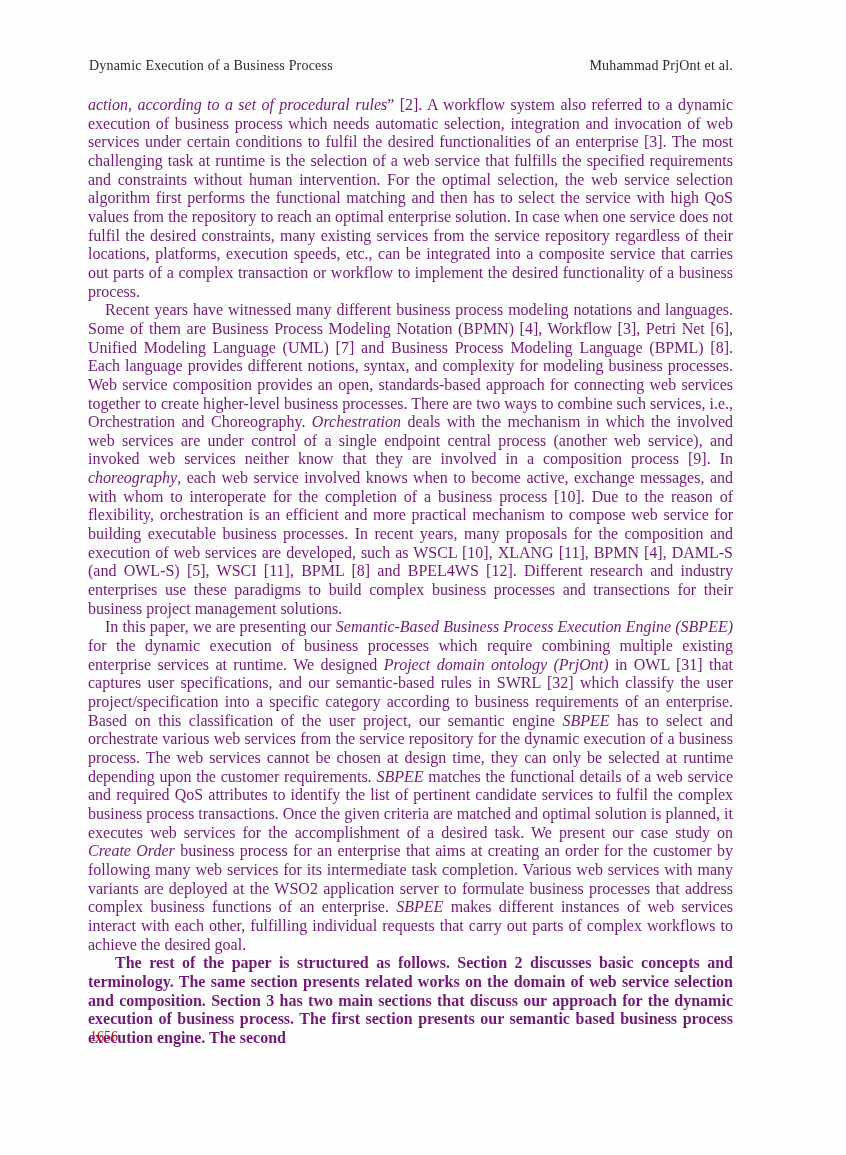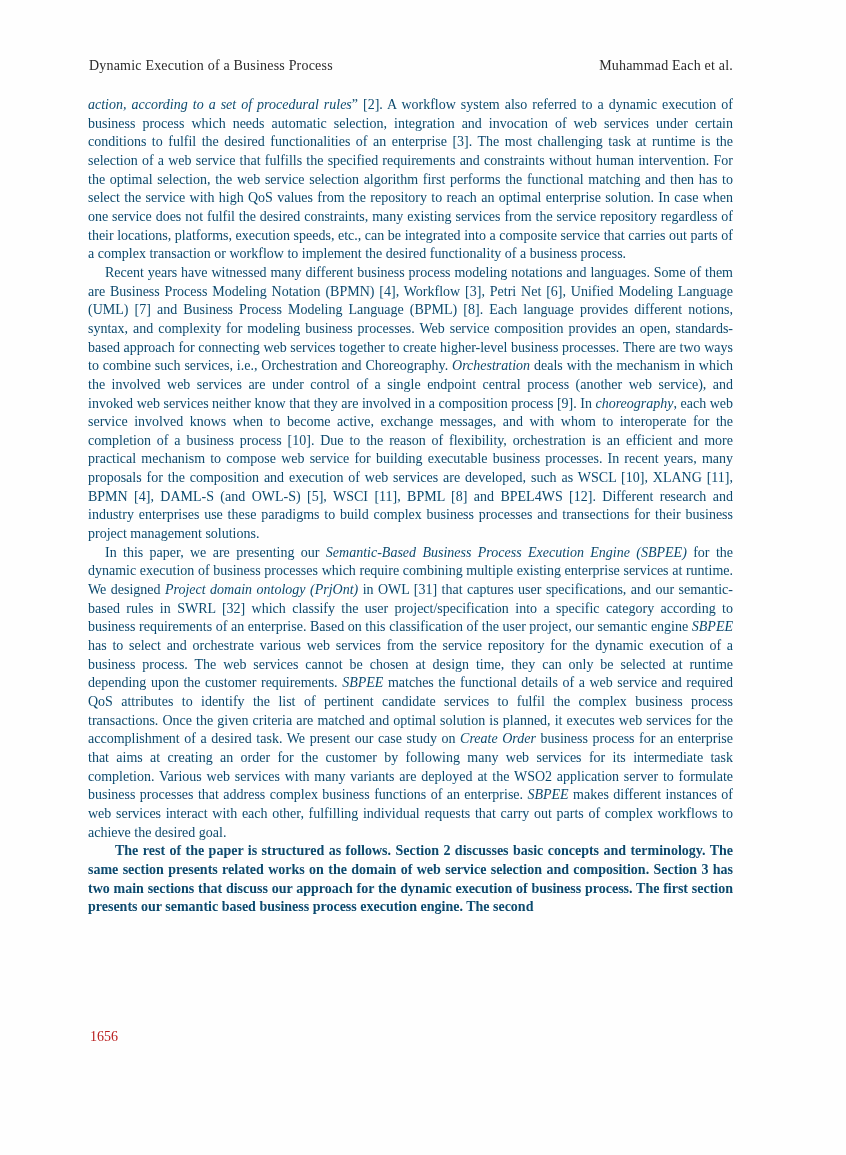--- a/index.html
+++ b/index.html
@@ -22,45 +22,45 @@
     font-size: 14px;
     letter-spacing: 0.2px;
     color: #2b2b2b;
     white-space: nowrap;
   }
   .body-text {
     position: absolute;
     top: 96px;
     left: 88px;
     width: 645px;
-    font-size: 14px;
+    font-size: 16px;
     line-height: 18.65px;
     text-align: justify;
     text-justify: inter-word;
-    color: #0c4a6e;
+    color: #701a75;
   }
   .body-text p { margin: 0; padding: 0; text-indent: 17px; }
   .body-text p.no-indent { text-indent: 0; }
   .body-text p.big-indent { text-indent: 27px; font-weight: bold; }
   .body-text .italic { font-style: italic; }
   .folio {
     position: absolute;
     top: 1029px;
     left: 90px;
     font-size: 14px;
     color: #b91c1c;
   }
 </style>
 </head>
 <body>
 
 <div class="page">
   <div class="running-head">
     <span>Dynamic Execution of a Business Process</span>
-    <span>Muhammad Each et al.</span>
+    <span>Muhammad PrjOnt et al.</span>
   </div>
 
   <div class="body-text">
       <p class="no-indent"><span class="italic">action, according to a set of procedural rules</span><span>” [2]. A workflow system also referred to a dynamic execution of business process which needs automatic selection, integration and invocation of web services under certain conditions to fulfil the desired functionalities of an enterprise [3]. The most challenging task at runtime is the selection of a web service that fulfills the specified requirements and constraints without human intervention. For the optimal selection, the web service selection algorithm first performs the functional matching and then has to select the service with high QoS values from the repository to reach an optimal enterprise solution. In case when one service does not fulfil the desired constraints, many existing services from the service repository regardless of their locations, platforms, execution speeds, etc., can be integrated into a composite service that carries out parts of a complex transaction or workflow to implement the desired functionality of a business process.</span></p>
       <p><span>Recent years have witnessed many different business process modeling notations and languages. Some of them are Business Process Modeling Notation (BPMN) [4], Workflow [3], Petri Net [6], Unified Modeling Language (UML) [7] and Business Process Modeling Language (BPML) [8]. Each language provides different notions, syntax, and complexity for modeling business processes. Web service composition provides an open, standards-based approach for connecting web services together to create higher-level business processes. There are two ways to combine such services, i.e., Orchestration and Choreography. </span><span class="italic">Orchestration</span><span> deals with the mechanism in which the involved web services are under control of a single endpoint central process (another web service), and invoked web services neither know that they are involved in a composition process [9]. In </span><span class="italic">choreography</span><span>, each web service involved knows when to become active, exchange messages, and with whom to interoperate for the completion of a business process [10]. Due to the reason of flexibility, orchestration is an efficient and more practical mechanism to compose web service for building executable business processes. In recent years, many proposals for the composition and execution of web services are developed, such as WSCL [10], XLANG [11], BPMN [4], DAML-S (and OWL-S) [5], WSCI [11], BPML [8] and BPEL4WS [12]. Different research and industry enterprises use these paradigms to build complex business processes and transections for their business project management solutions.</span></p>
       <p><span>In this paper, we are presenting our </span><span class="italic">Semantic-Based Business Process Execution Engine (SBPEE)</span><span> for the dynamic execution of business processes which require combining multiple existing enterprise services at runtime. We designed </span><span class="italic">Project domain ontology (PrjOnt)</span><span> in OWL [31] that captures user specifications, and our semantic-based rules in SWRL [32] which classify the user project/specification into a specific category according to business requirements of an enterprise. Based on this classification of the user project, our semantic engine </span><span class="italic">SBPEE</span><span> has to select and orchestrate various web services from the service repository for the dynamic execution of a business process. The web services cannot be chosen at design time, they can only be selected at runtime depending upon the customer requirements. </span><span class="italic">SBPEE</span><span> matches the functional details of a web service and required QoS attributes to identify the list of pertinent candidate services to fulfil the complex business process transactions. Once the given criteria are matched and optimal solution is planned, it executes web services for the accomplishment of a desired task. We present our case study on </span><span class="italic">Create Order</span><span> business process for an enterprise that aims at creating an order for the customer by following many web services for its intermediate task completion. Various web services with many variants are deployed at the WSO2 application server to formulate business processes that address complex business functions of an enterprise. </span><span class="italic">SBPEE</span><span> makes different instances of web services interact with each other, fulfilling individual requests that carry out parts of complex workflows to achieve the desired goal.</span></p>
       <p class="big-indent"><span>The rest of the paper is structured as follows. Section 2 discusses basic concepts and terminology. The same section presents related works on the domain of web service selection and composition. Section 3 has two main sections that discuss our approach for the dynamic execution of business process. The first section presents our semantic based business process execution engine. The second</span></p>
     </div>
 
   <div class="folio">1656</div>

